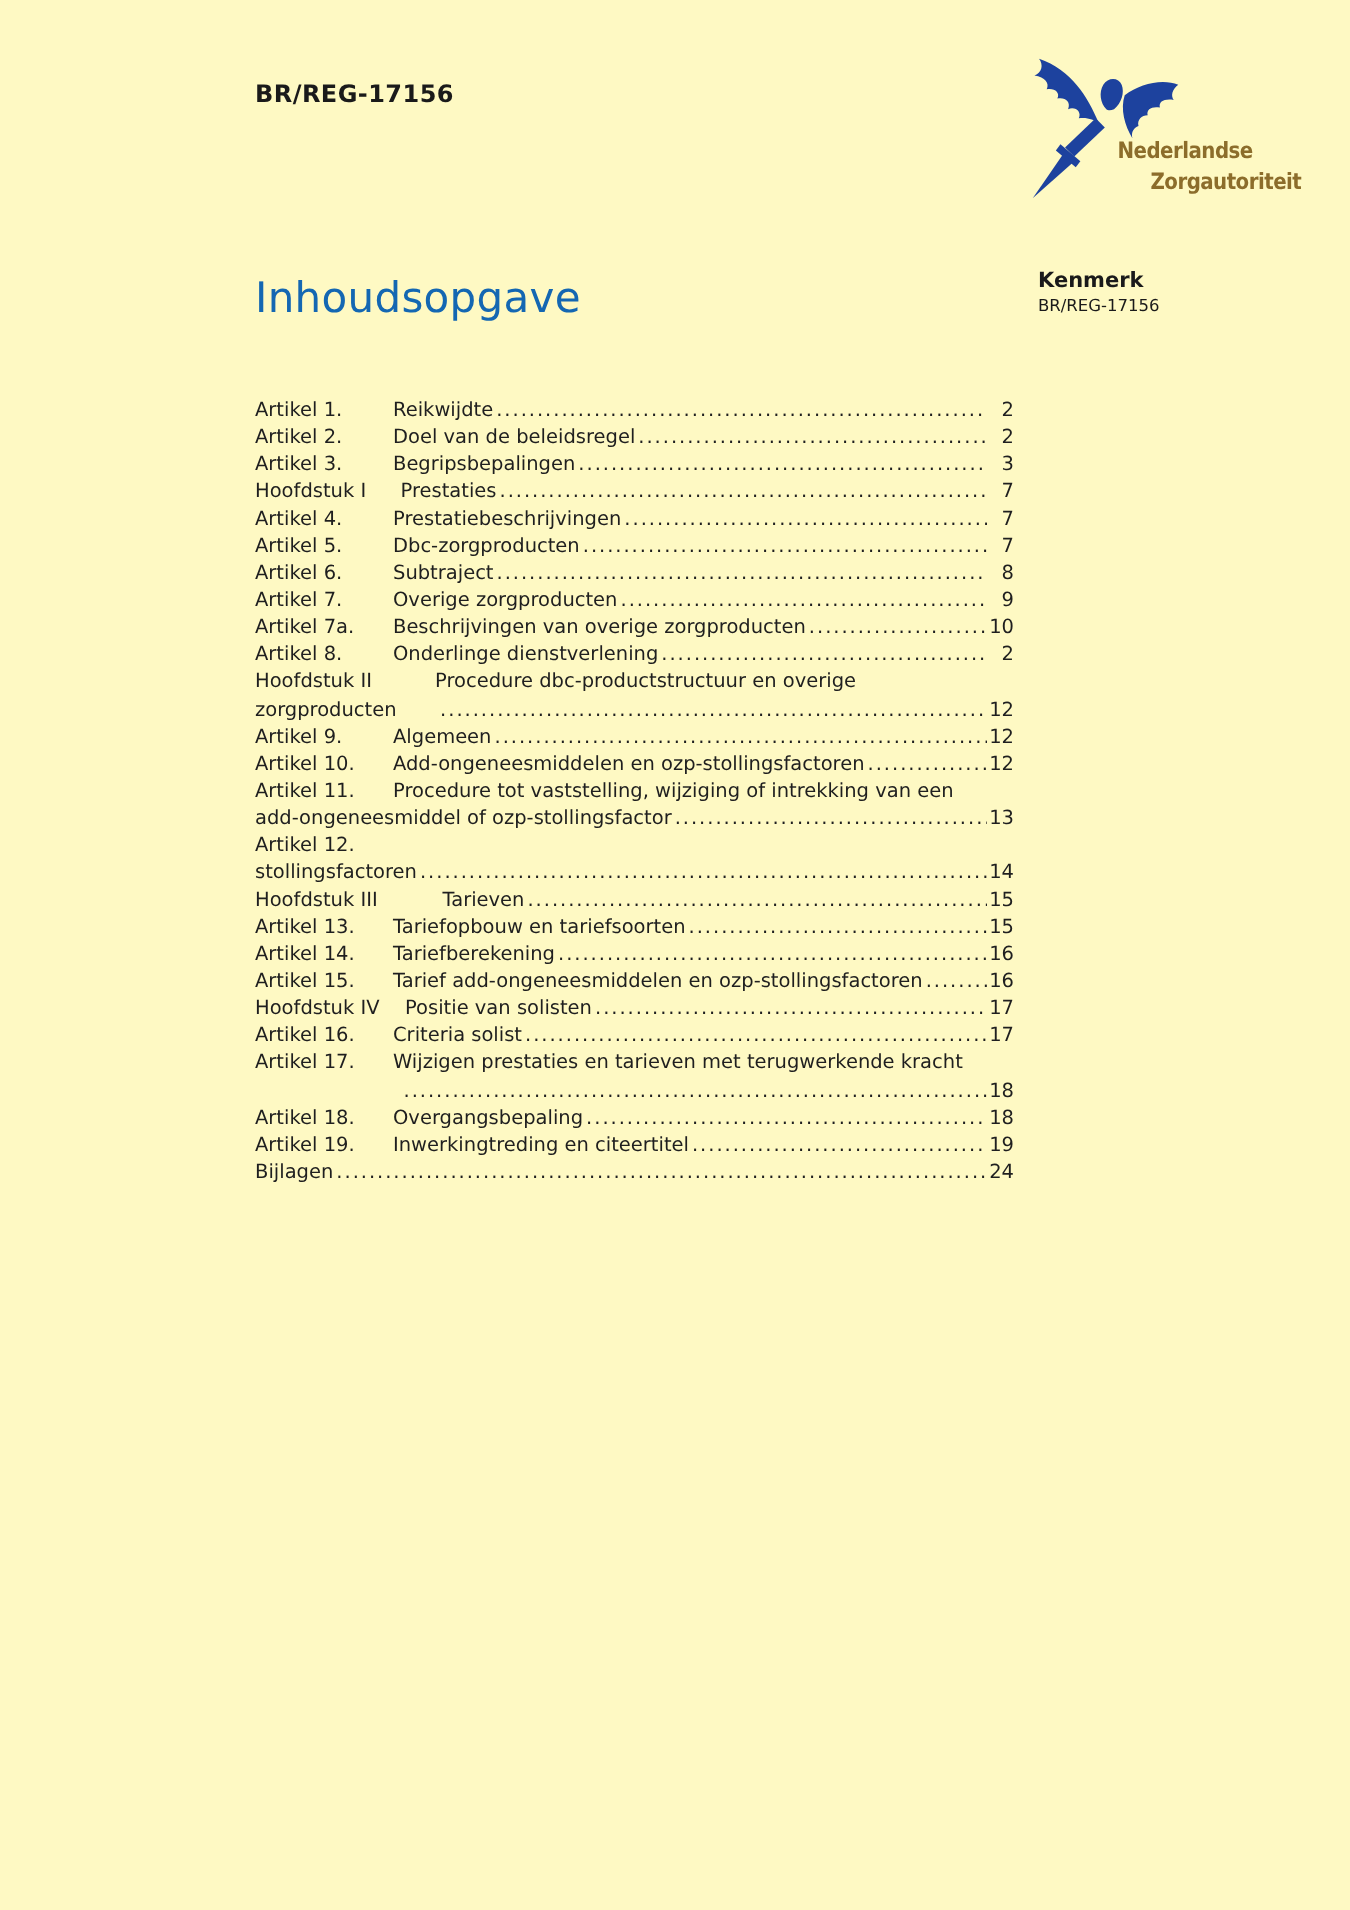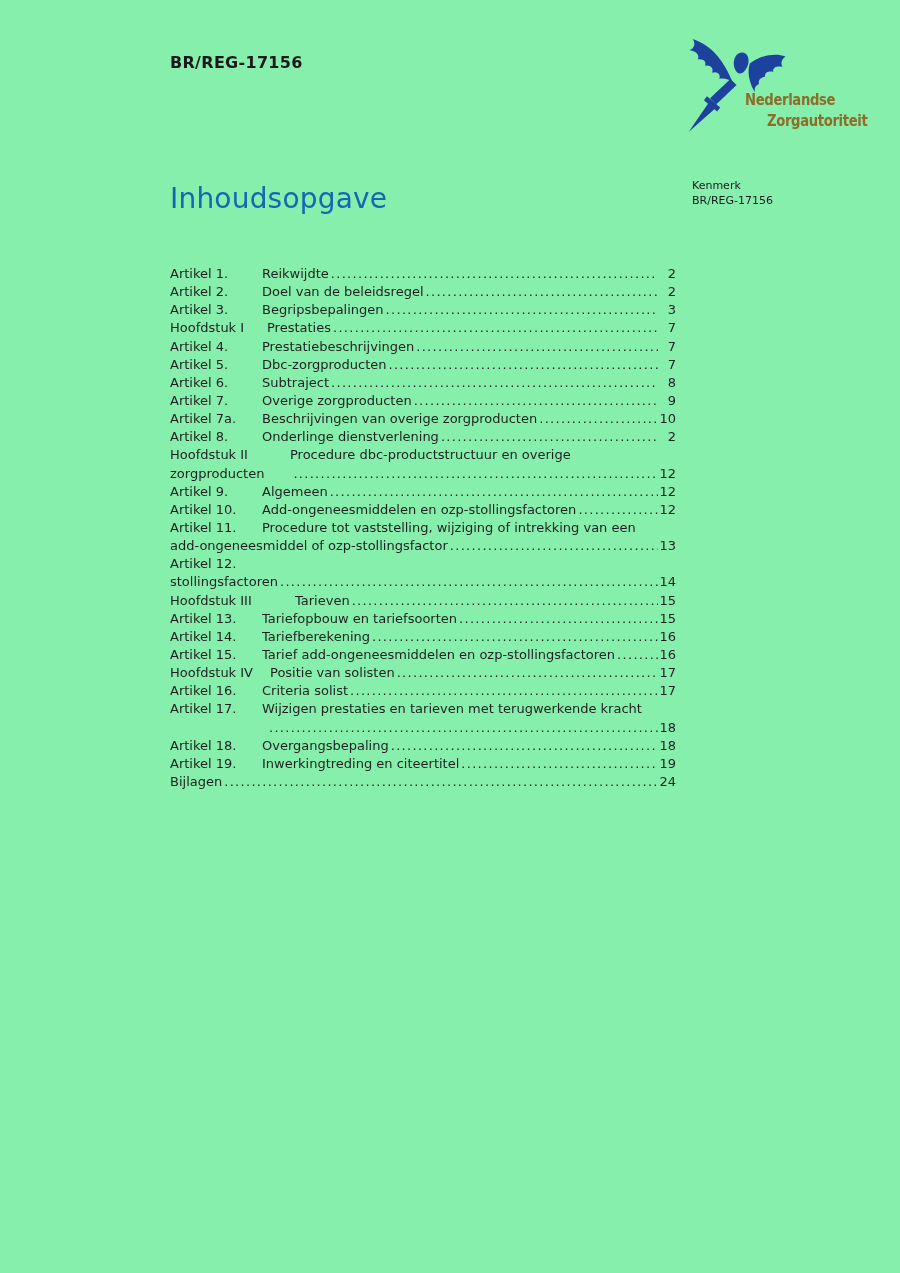--- a/index.html
+++ b/index.html
@@ -1,20 +1,20 @@
 <!DOCTYPE html>
 <html><head>
 <meta charset="utf-8">
 <style>
   html, body { margin: 0; padding: 0; background: #ffffff; }
   .page {
     position: relative;
     width: 900px;
     height: 1273px;
-    background: #86efac;
+    background: #fef9c3;
     font-family: "DejaVu Sans", "Liberation Sans", sans-serif;
     color: #1f1f1f;
     overflow: hidden;
   }
 
   
   .doc-code {
     position: absolute; left: 170px; top: 53px;
     font-size: 16px; font-weight: bold; letter-spacing: 0.3px; color: #1a1a1a;
   }
@@ -35,21 +35,21 @@
   .logo-line2 { left: 767px; top: 112px; }
 
   
   .toc-heading {
     position: absolute; left: 169px; top: 181px; margin: 1px;
     font-size: 28px; font-weight: normal; color: #1467b2; letter-spacing: 0.2px;
   }
 
   
   .kenmerk { position: absolute; left: 692px; top: 179px; color: #1a1a1a; }
-  .kenmerk-label { font-size: 11px; font-weight: normal; }
+  .kenmerk-label { font-size: 14px; font-weight: bold; }
   .kenmerk-value { font-size: 11px; margin-top: 2px; }
 
   
   .toc {
     position: absolute; left: 170px; top: 265px; width: 506px;
     font-size: 13px; color: #1f1f1f;
   }
   .toc-row {
     display: flex; align-items: baseline;
     height: 18.15px; line-height: 18.15px; white-space: nowrap;

